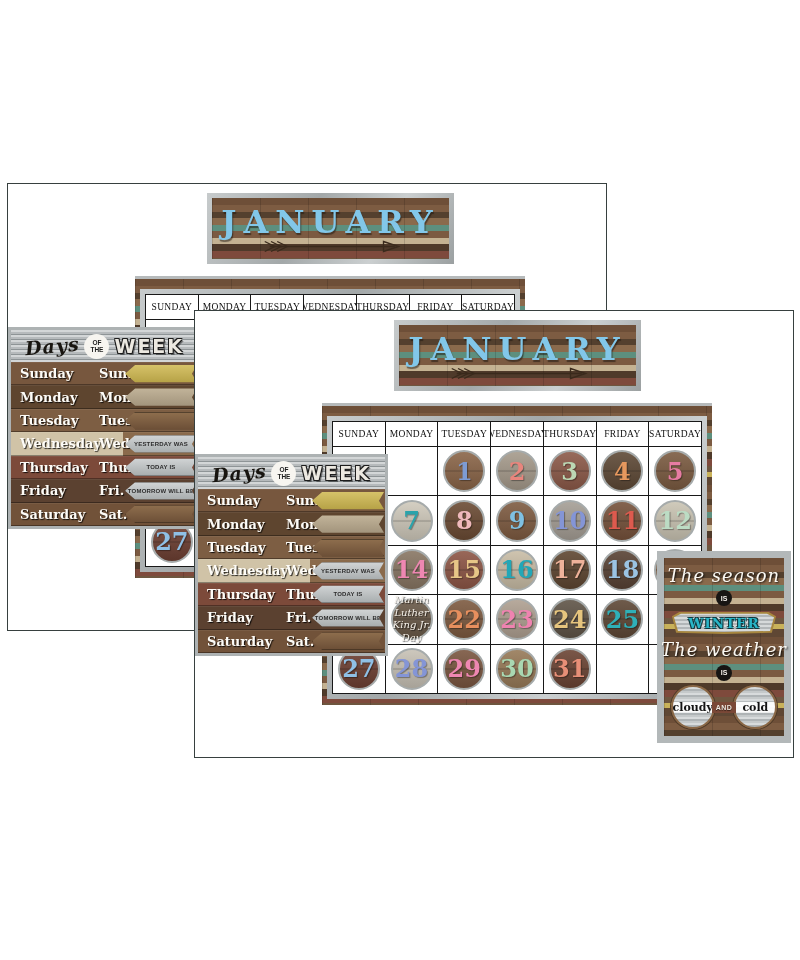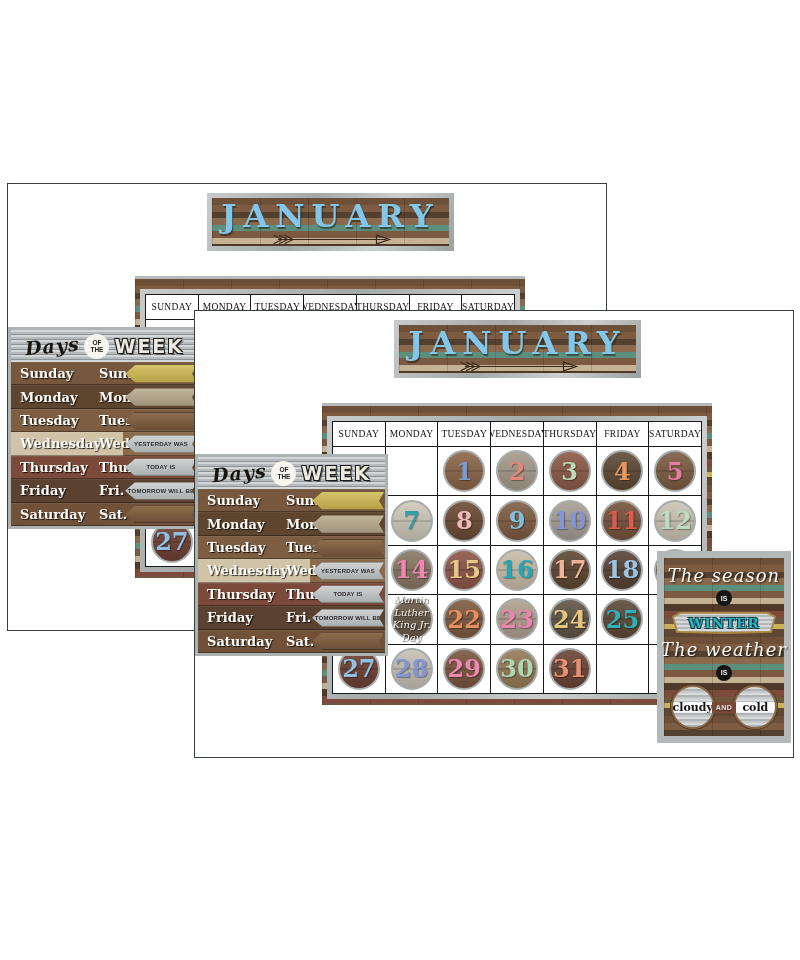--- a/index.html
+++ b/index.html
@@ -14,21 +14,21 @@
   
   .wood{background-image:
     repeating-linear-gradient(90deg,rgba(0,0,0,.14) 0 1px,rgba(0,0,0,0) 1px 48px),
     repeating-linear-gradient(180deg,#6e4f38 0 7px,#7d5c42 7px 14px,#54402e 14px 20px,
       #8a6a4c 20px 27px,#5d8f7e 27px 33px,#7b5a41 33px 40px,#c4b292 40px 46px,
       #4f3a2a 46px 53px,#7e4a3c 53px 60px,#6e563f 60px 66px,#c9b25a 66px 71px,#5f4734 71px 79px);}
   .galv{background:linear-gradient(120deg,#c7cbcc,#a3a8a9 40%,#cbcfd0 70%,#9ba0a1);}
   .corr{background:repeating-linear-gradient(180deg,#d3d6d7 0 2px,#b6babc 2px 4px,#8e9496 4px 5px);}
 
   
-  .banner{position:absolute;left:199px;top:9px;width:247px;height:58px;padding:5px;
+  .banner{position:absolute;left:199px;top:9px;width:247px;height:71px;padding:5px;
           box-sizing:border-box;z-index:2;}
   .banner-wood{position:relative;width:100%;height:100%;display:flex;flex-direction:column;
           align-items:center;justify-content:center;overflow:hidden;}
   .banner-month{font-weight:bold;font-size:32px;letter-spacing:7px;color:#82c7e9;line-height:1;
           margin-top:2px;text-shadow:1px 2px 1px rgba(30,22,14,.55);white-space:nowrap;}
   .banner-arrow{width:172px;height:15px;margin-top:1px;}
 
   
   .poster{position:absolute;left:127px;top:92px;width:390px;height:302px;z-index:1;
           border-top:3px solid #b6babb;box-sizing:border-box;}

